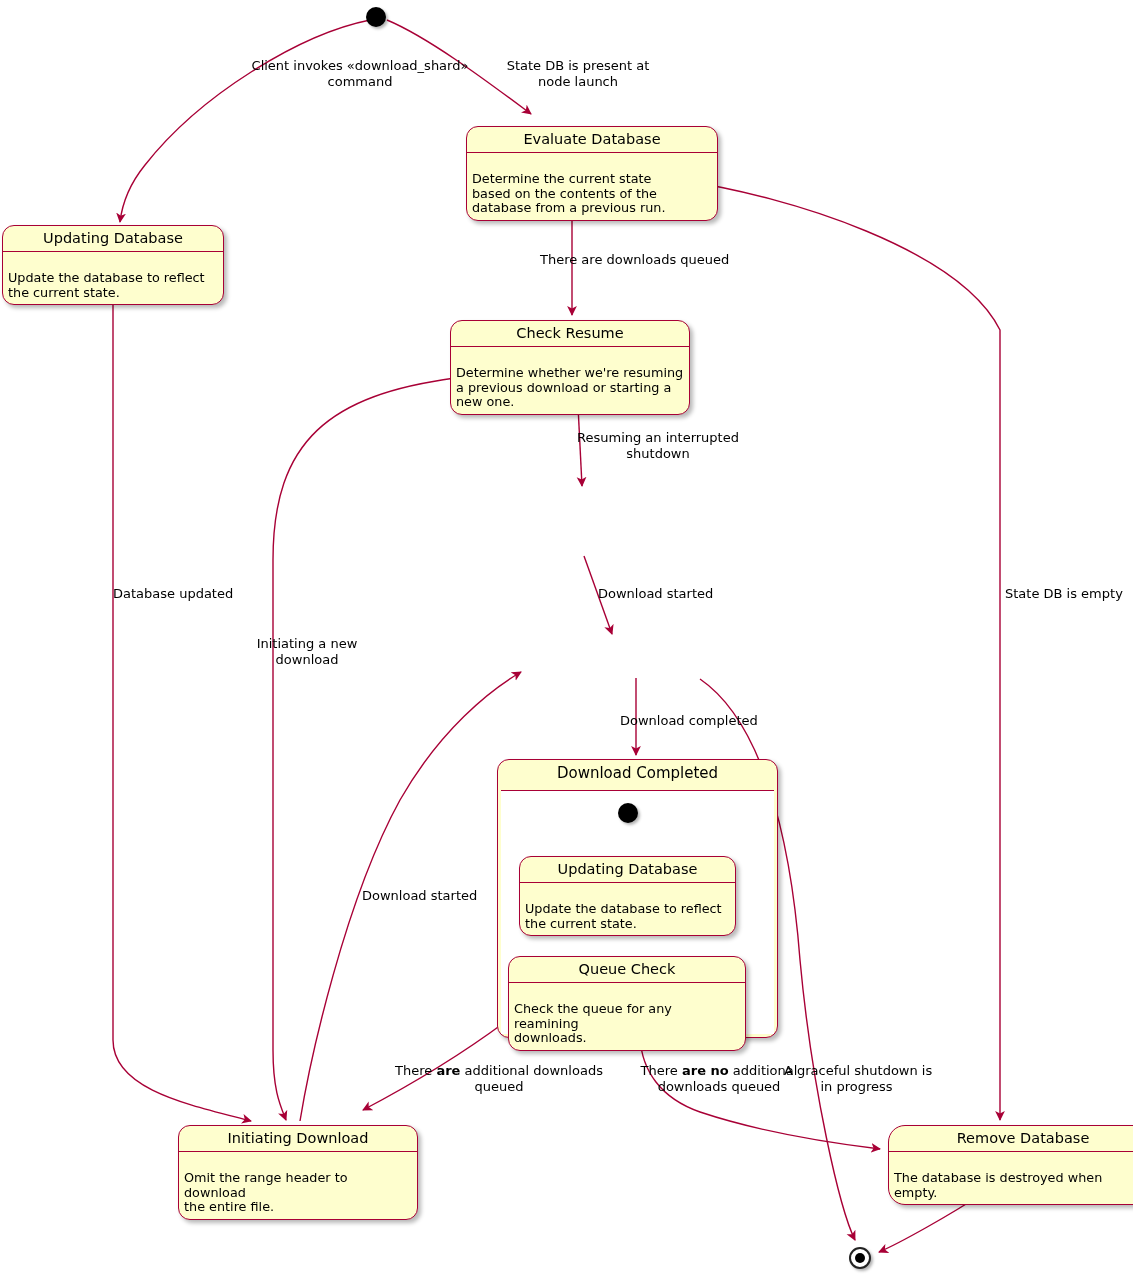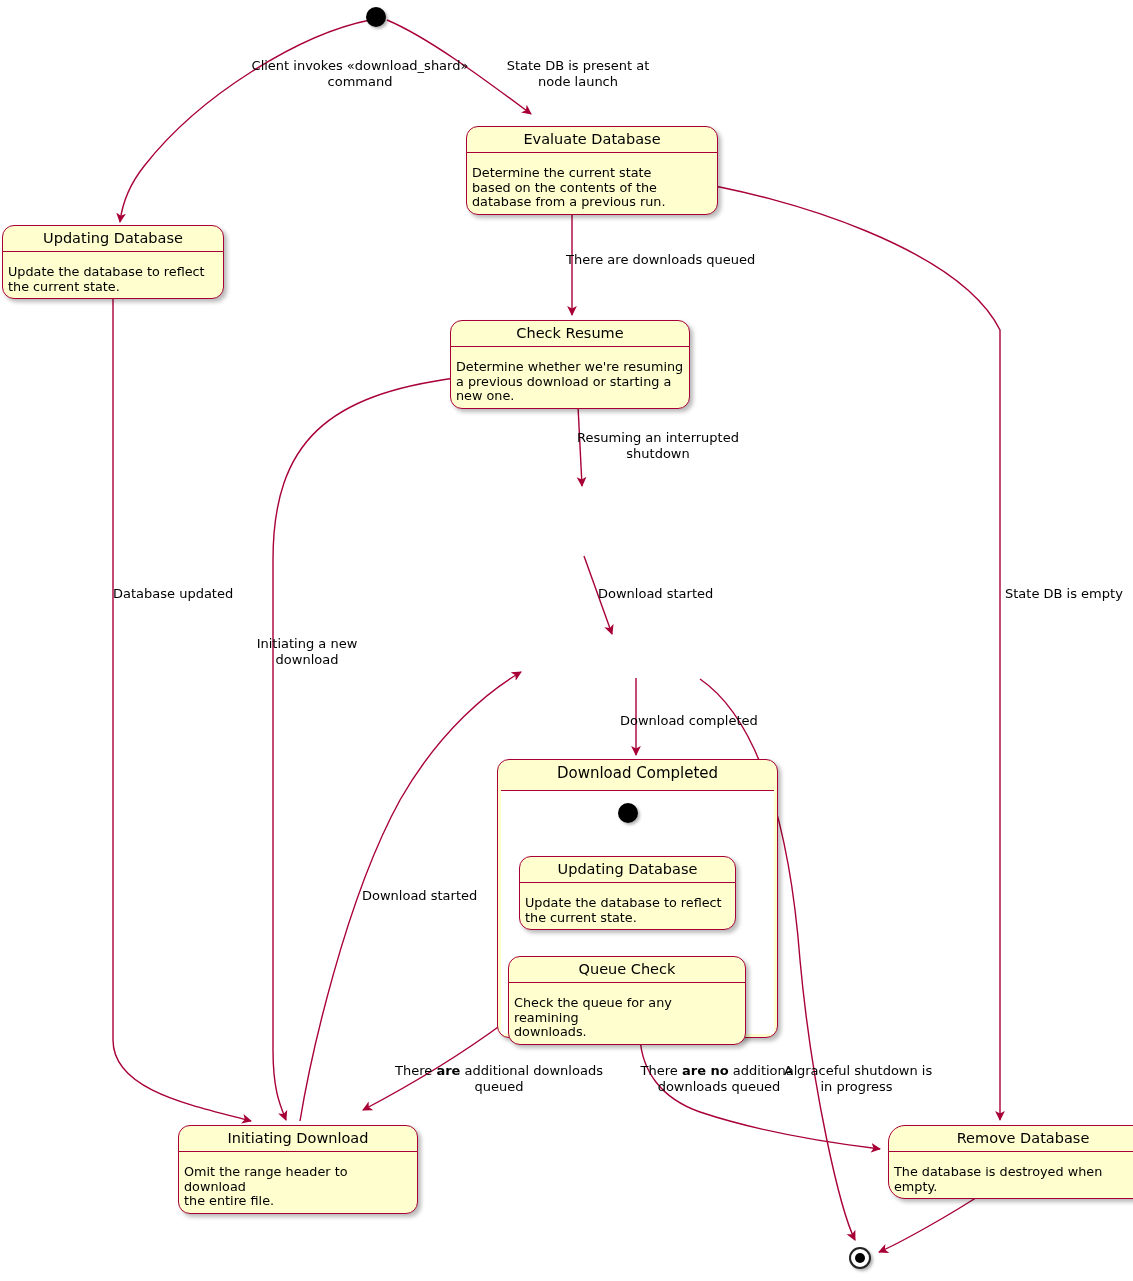--- a/index.html
+++ b/index.html
@@ -43,21 +43,21 @@
     font-size: 14.5px;
     color: #000000;
     padding: 4px 8px 4px 8px;
     line-height: 17px;
     white-space: nowrap;
   }
   .state-body {
     border-top: 1.5px solid #A80036;
     font-size: 12.8px;
     color: #000000;
-    padding: 13px 5px 4px 5px;
+    padding: 19px 5px 4px 5px;
     line-height: 14.5px;
   }
   .state-body.empty {
     min-height: 16px;
     padding: 0;
   }
   
   .composite {
     position: absolute;
     box-sizing: border-box;
@@ -219,21 +219,21 @@
     <div class="state-body" style="white-space:pre-line">The database is destroyed when
 empty.</div>
   </div>
 
   <div class="edge-label" style="left:250px; top:58px; width:220px;">Client invokes «download_shard»
 command</div>
 
   <div class="edge-label" style="left:496px; top:58px; width:164px;">State DB is present at
 node launch</div>
 
-  <div class="edge-label left" style="left:566px; top:252px; width:220px;">There are downloads queued</div>
+  <div class="edge-label left" style="left:540px; top:252px; width:220px;">There are downloads queued</div>
 
   <div class="edge-label" style="left:576px; top:430px; width:164px;">Resuming an interrupted
 shutdown</div>
 
   <div class="edge-label left" style="left:598px; top:586px; width:160px;">Download started</div>
 
   <div class="edge-label left" style="left:113px; top:586px; width:160px;">Database updated</div>
 
   <div class="edge-label" style="left:255px; top:636px; width:104px;">Initiating a new
 download</div>

